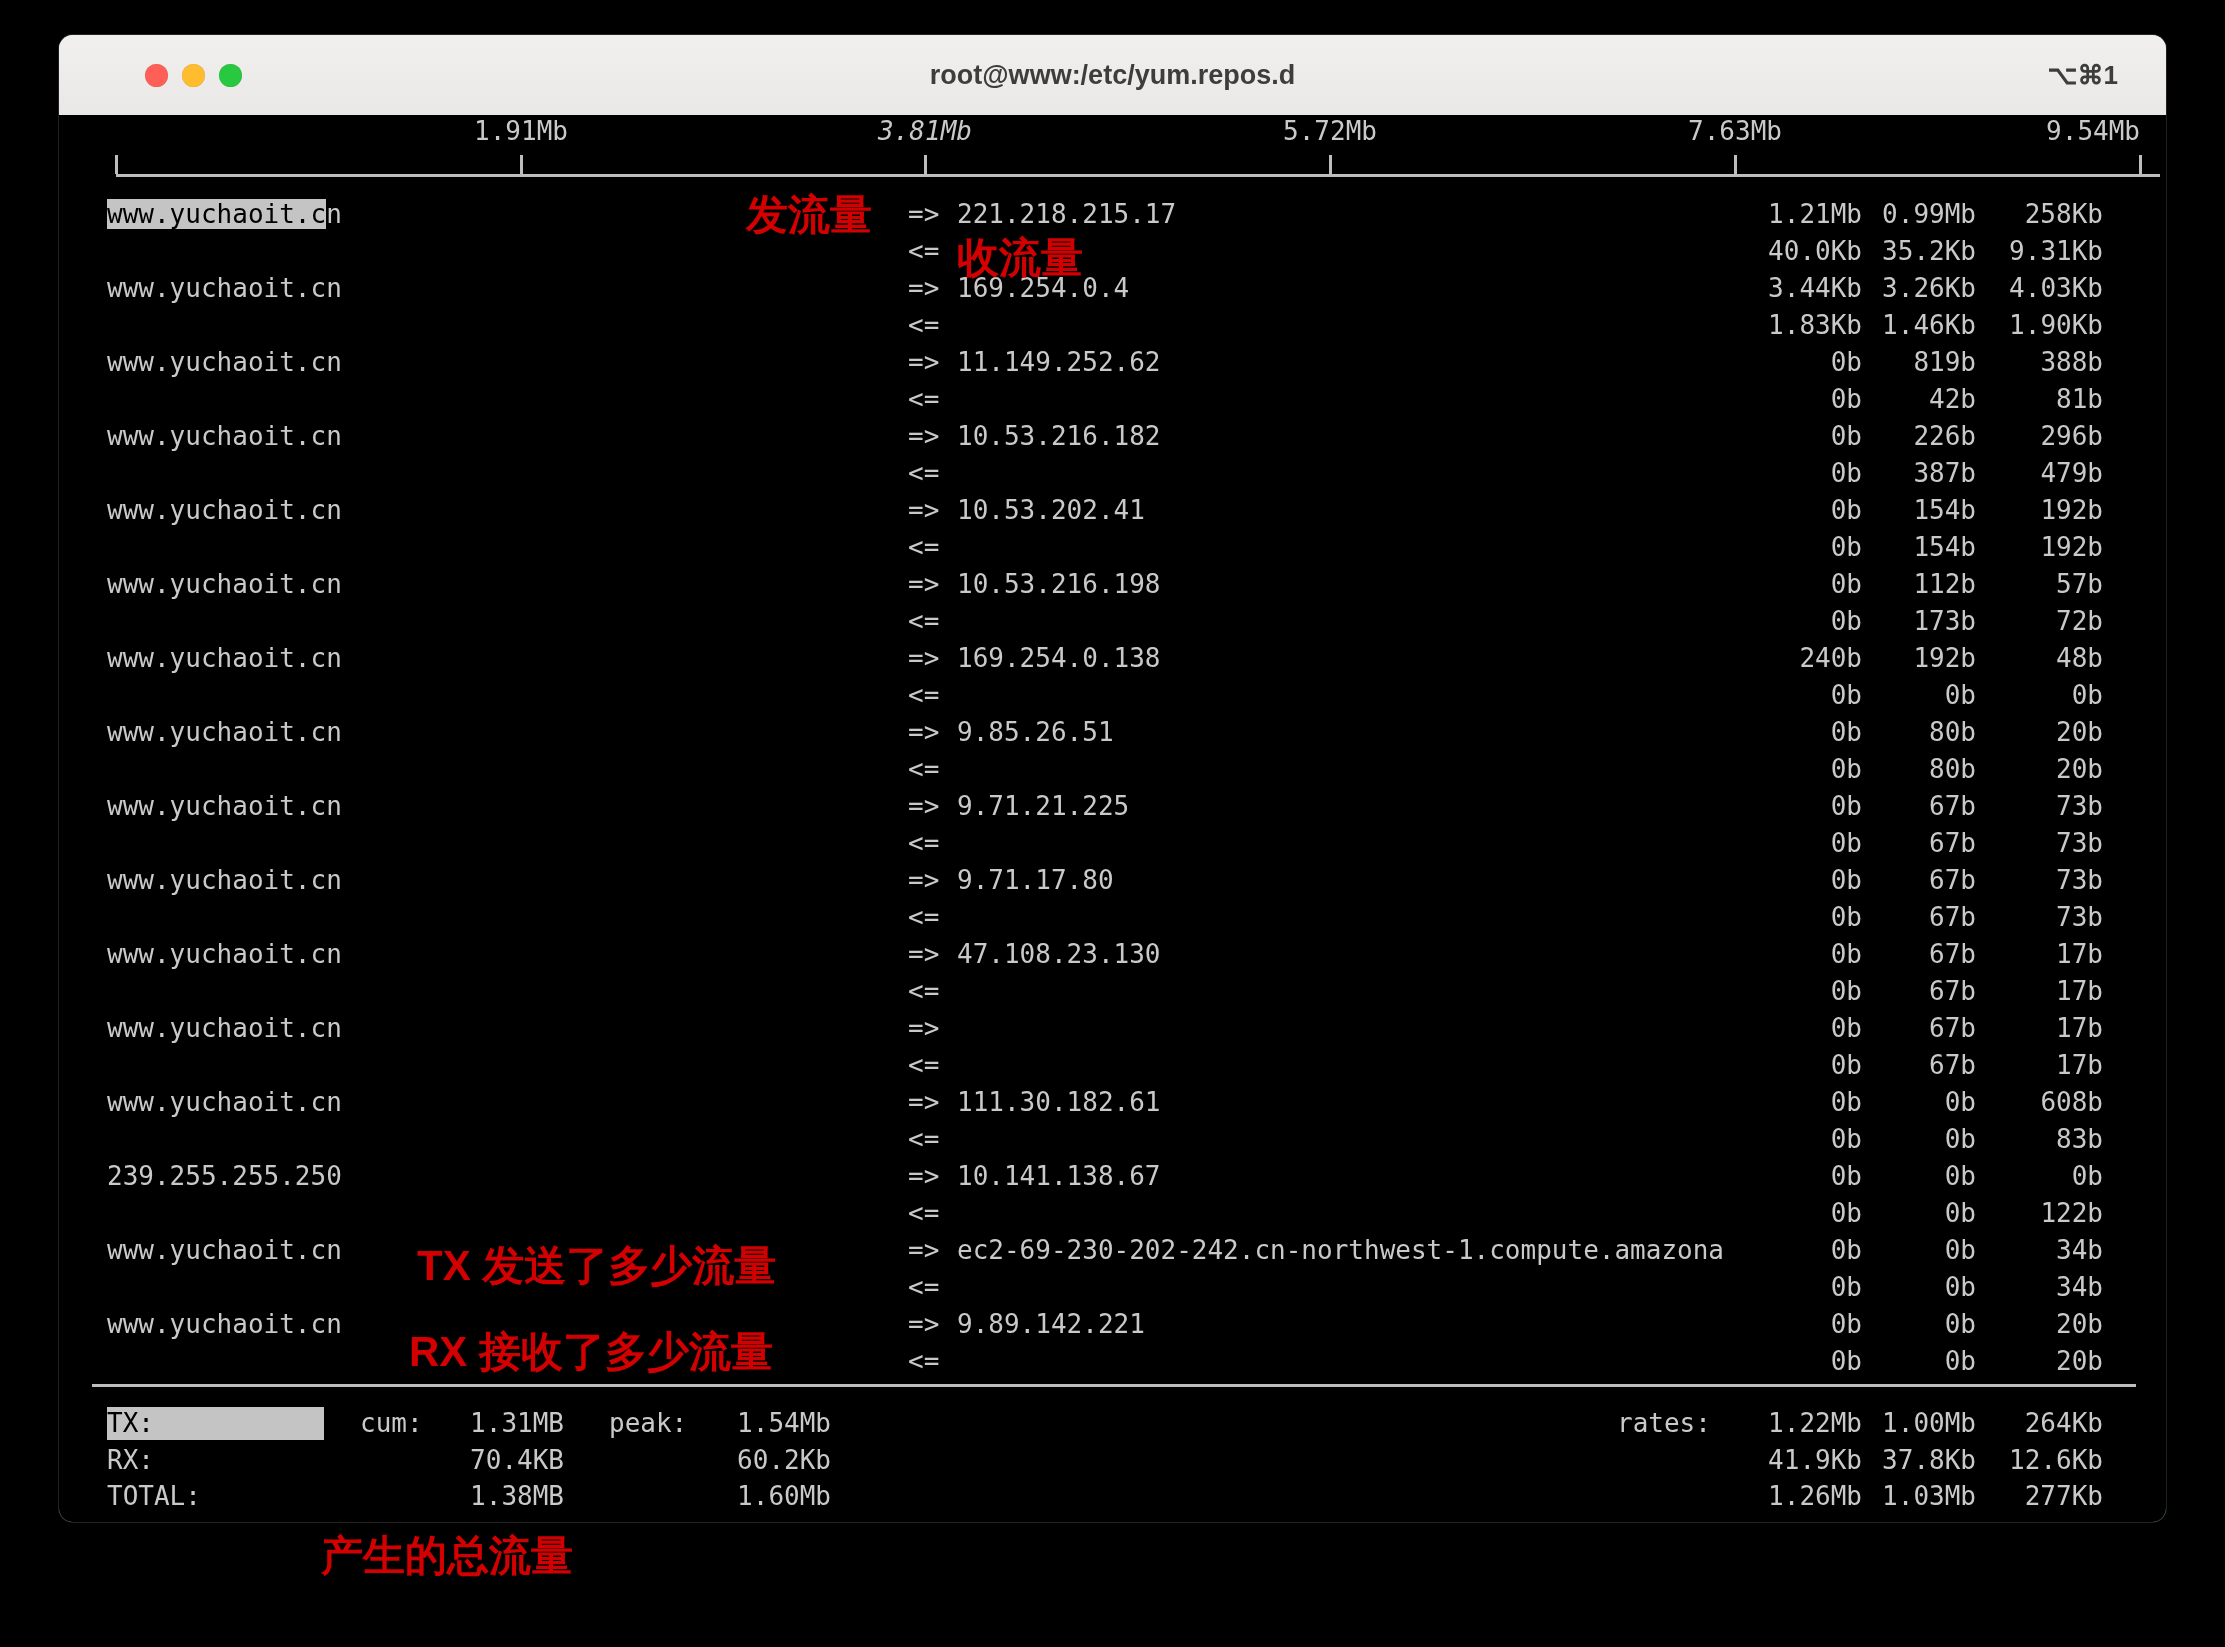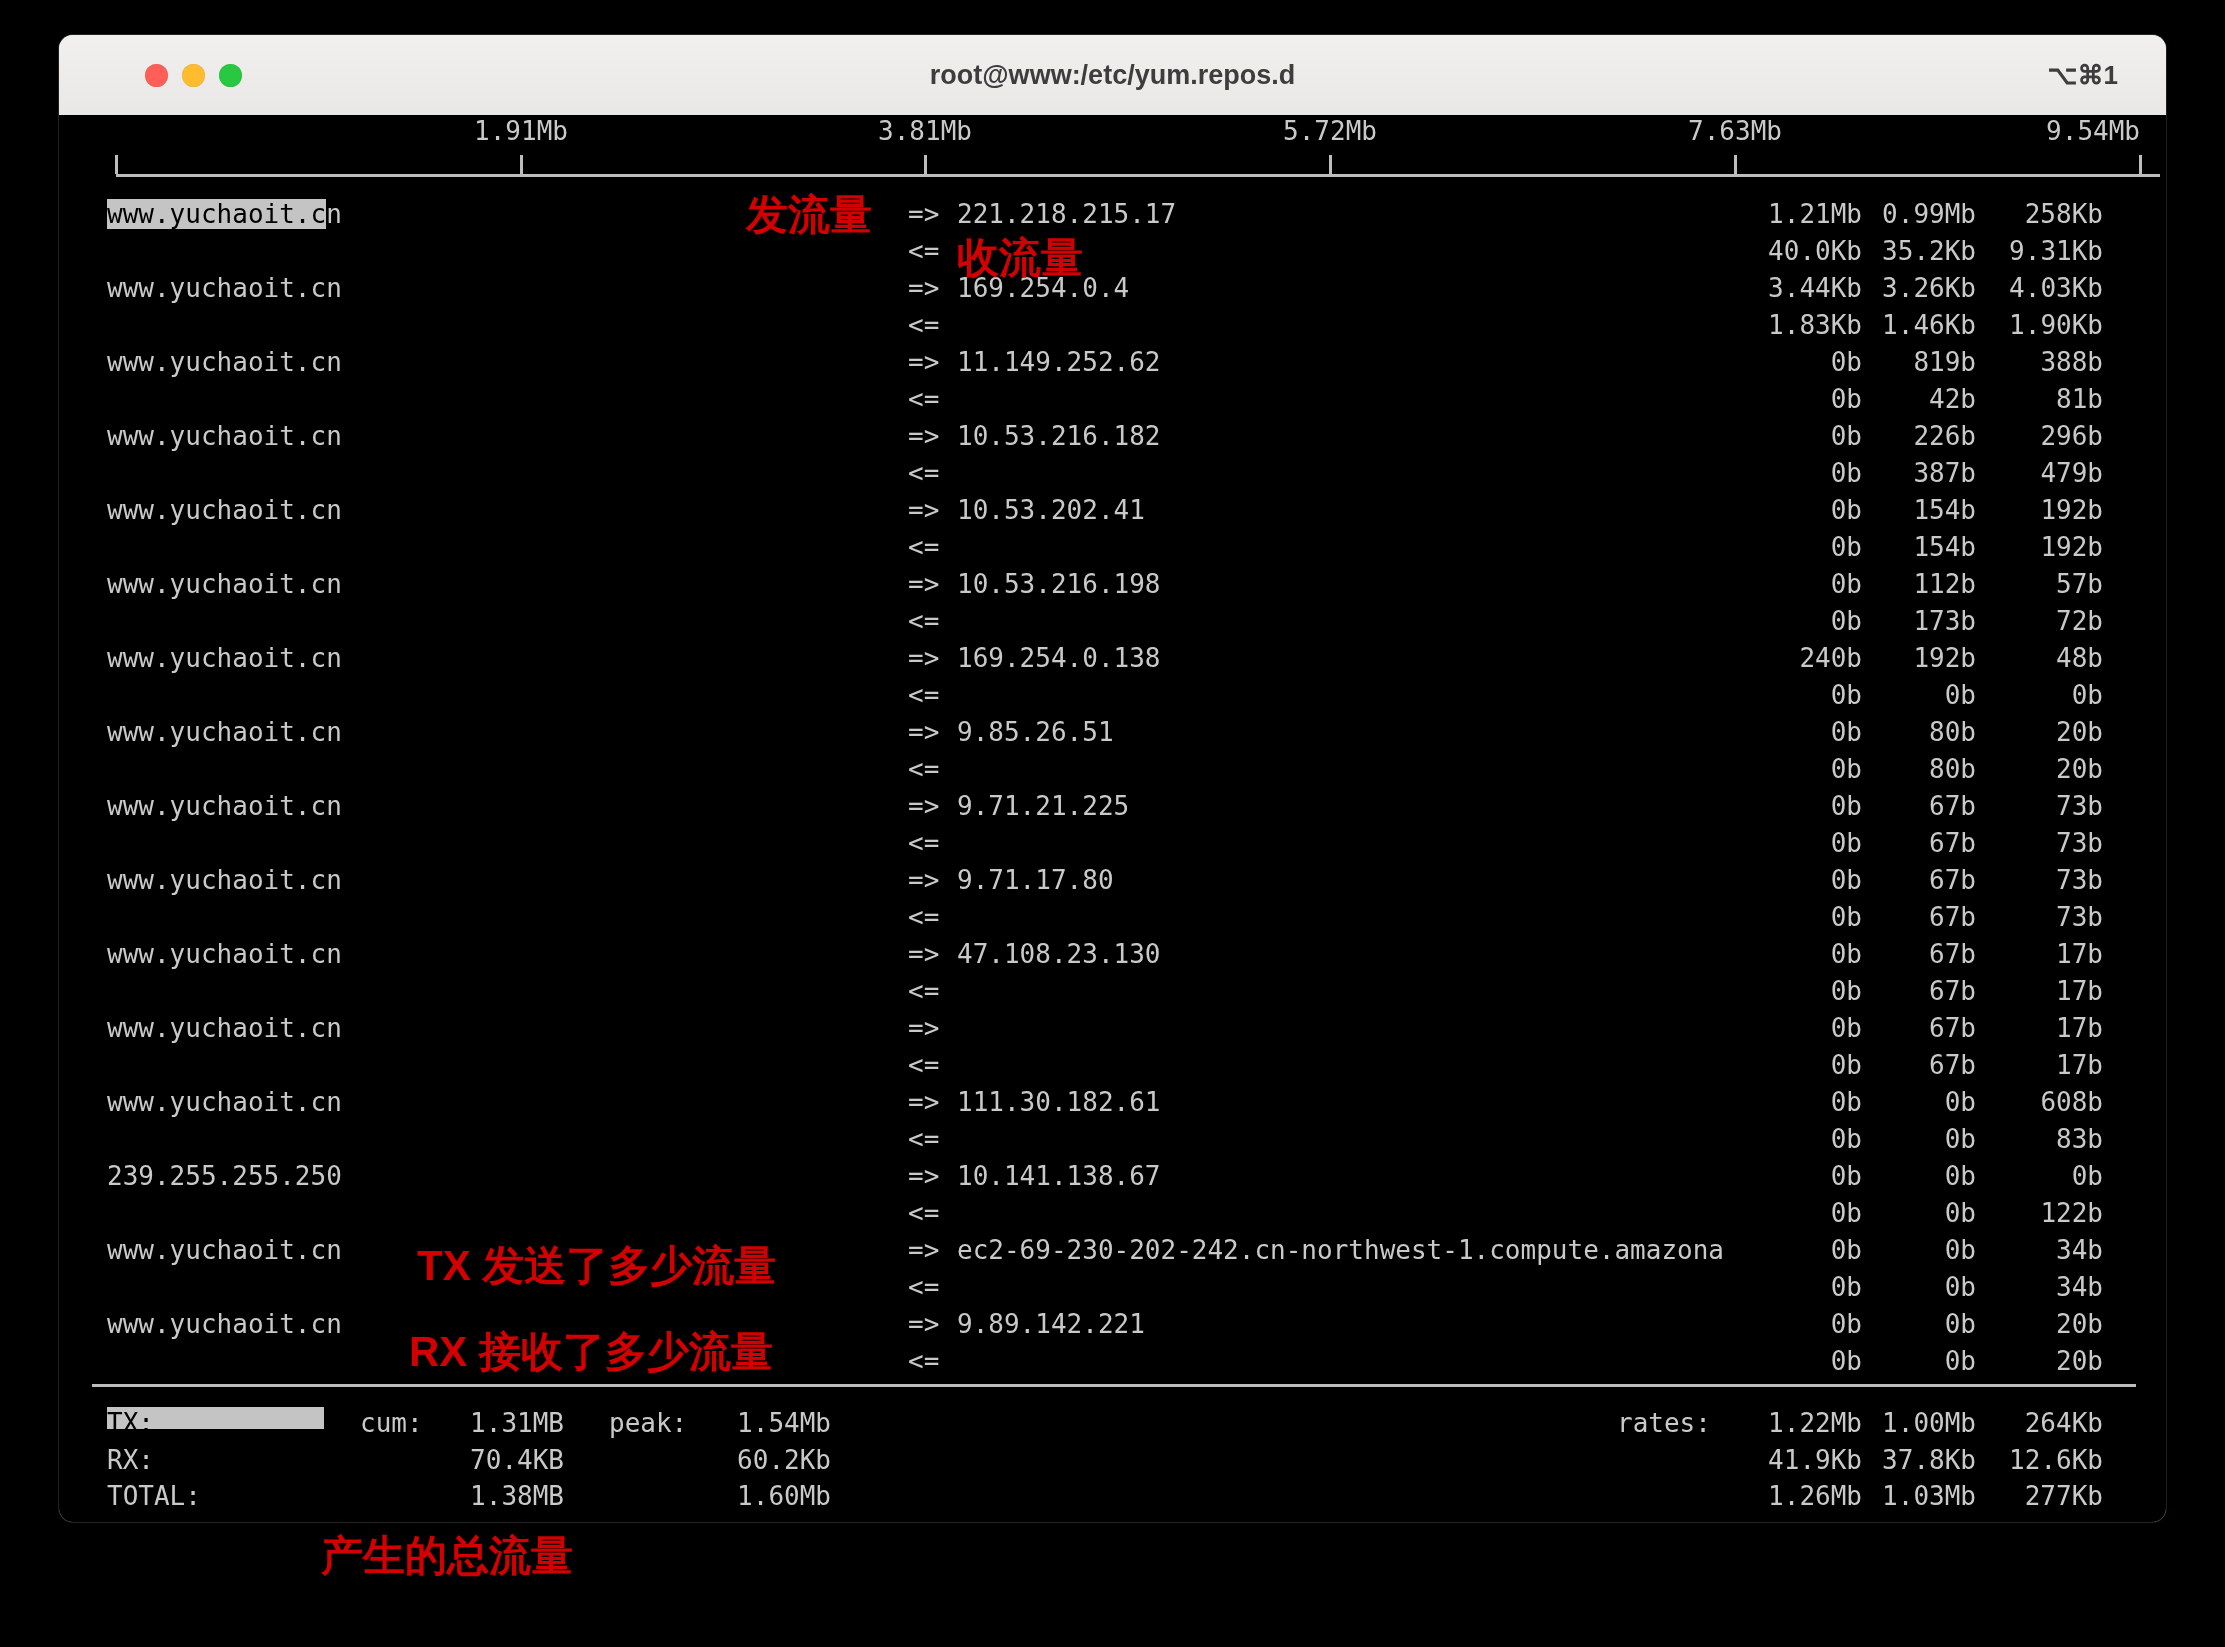--- a/index.html
+++ b/index.html
@@ -49,21 +49,21 @@
   .dest{position:absolute;left:898px;top:0;}
   .r1{position:absolute;right:304px;top:0;}
   .r2{position:absolute;right:190px;top:0;}
   .r3{position:absolute;right:63px;top:0;}
   
   .divider{position:absolute;left:33px;top:1269px;width:2044px;height:2.6px;background:#bdbdbd;}
   .sumrow{position:absolute;left:0;right:0;height:37px;line-height:37px;white-space:pre;}
   .sumrow.tx{top:1290px;} .sumrow.rx{top:1327px;} .sumrow.total{top:1363px;}
   .sum-label{position:absolute;left:48px;top:0;}
   .sum-hl{
-    position:absolute;left:48px;top:1.7px;width:217px;height:22px;line-height:33px;
+    position:absolute;left:48px;top:1.7px;width:217px;height:33px;line-height:33px;
     background:var(--hl,#c4c4c4);color:#000;
   }
   .cum-label{position:absolute;left:301px;top:0;}
   .cum-val{position:absolute;right:1602px;top:0;}
   .peak-label{position:absolute;left:550px;top:0;}
   .peak-val{position:absolute;right:1335px;top:0;}
   .rates-label{position:absolute;left:1558px;top:0;}
   
   .annot{
     position:absolute;color:var(--red,#d20000);
@@ -94,21 +94,21 @@
     <div>
       <div class="scale-line"></div>
       <div id="scale-marks">
           <div class="scale-tick" style="left: 56px;"></div>
           <div class="scale-tick" style="left: 461px;"></div>
           <div class="scale-tick" style="left: 865px;"></div>
           <div class="scale-tick" style="left: 1270px;"></div>
           <div class="scale-tick" style="left: 1675px;"></div>
           <div class="scale-tick" style="left: 2080px;"></div>
           <div class="scale-label" style="left: 462px; transform: translateX(-50%);">1.91Mb</div>
-          <div class="scale-label" style="left: 866px; transform: translateX(-50%);">3.81Mb</div>
+          <div class="scale-label" style="left: 866px; transform: translateX(-50%); font-style: italic;">3.81Mb</div>
           <div class="scale-label" style="left: 1271px; transform: translateX(-50%);">5.72Mb</div>
           <div class="scale-label" style="left: 1676px; transform: translateX(-50%);">7.63Mb</div>
           <div class="scale-label" style="right: 26px;">9.54Mb</div>
         </div>
     </div>
 
     <div id="rows">
         <div class="row"><span class="host"><span class="sel">www.yuchaoit.c</span>n</span><span class="arrow">=&gt;</span><span class="dest">221.218.215.17</span><span class="r1">1.21Mb</span><span class="r2">0.99Mb</span><span class="r3">258Kb</span></div>
         <div class="row"><span class="arrow">&lt;=</span><span class="r1">40.0Kb</span><span class="r2">35.2Kb</span><span class="r3">9.31Kb</span></div>
         <div class="row"><span class="host">www.yuchaoit.cn</span><span class="arrow">=&gt;</span><span class="dest">169.254.0.4</span><span class="r1">3.44Kb</span><span class="r2">3.26Kb</span><span class="r3">4.03Kb</span></div>

